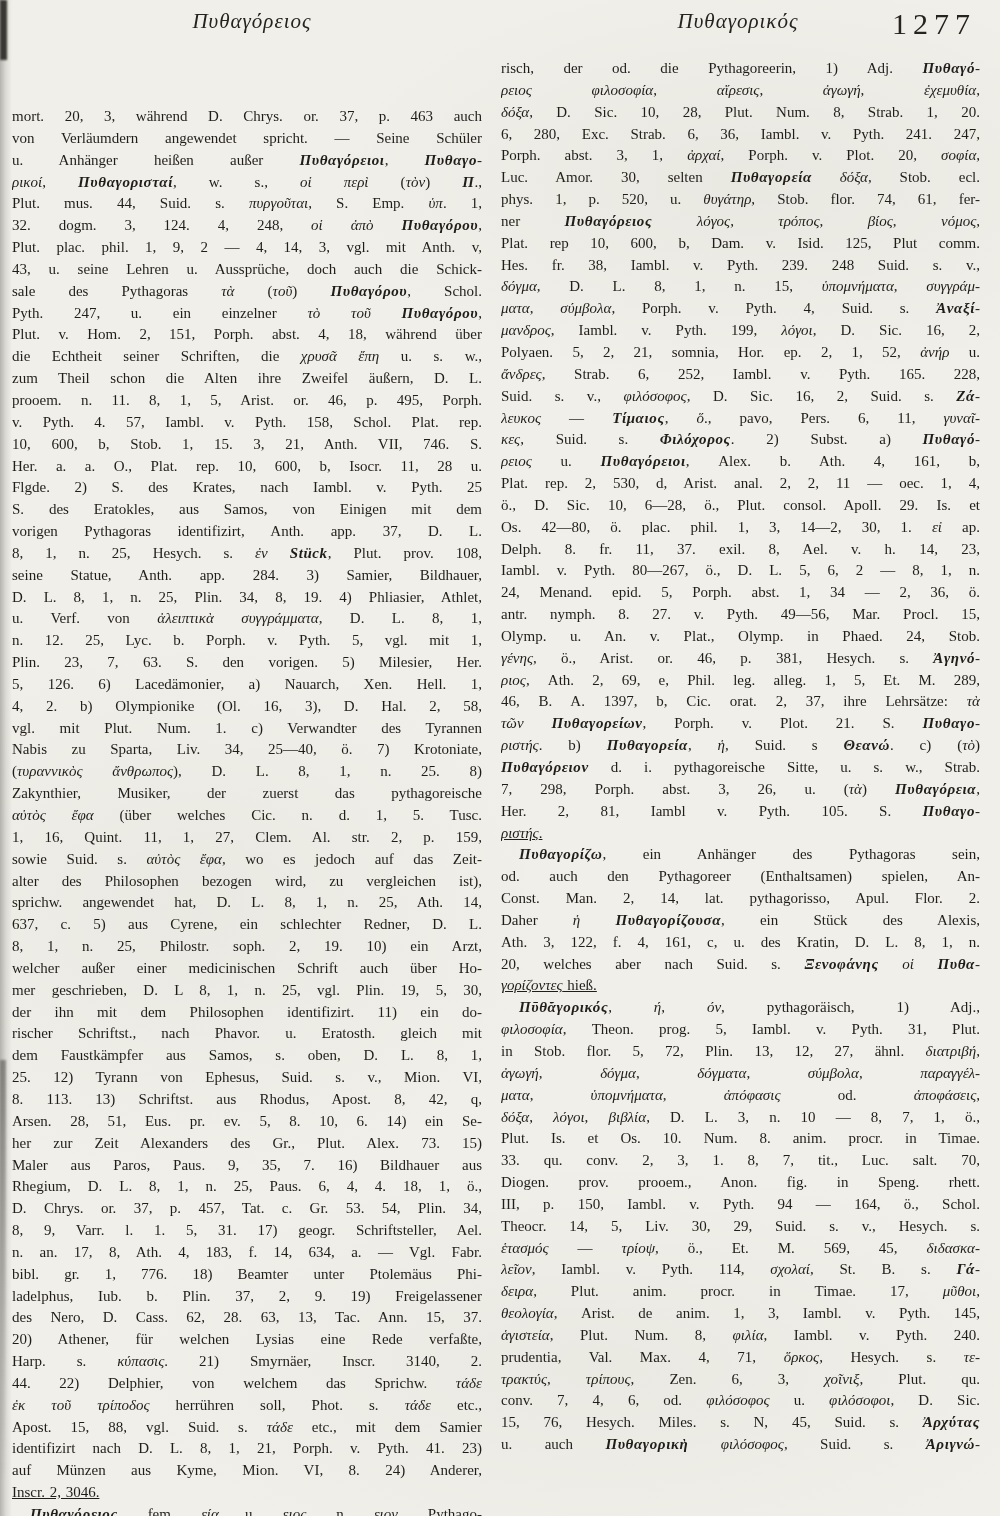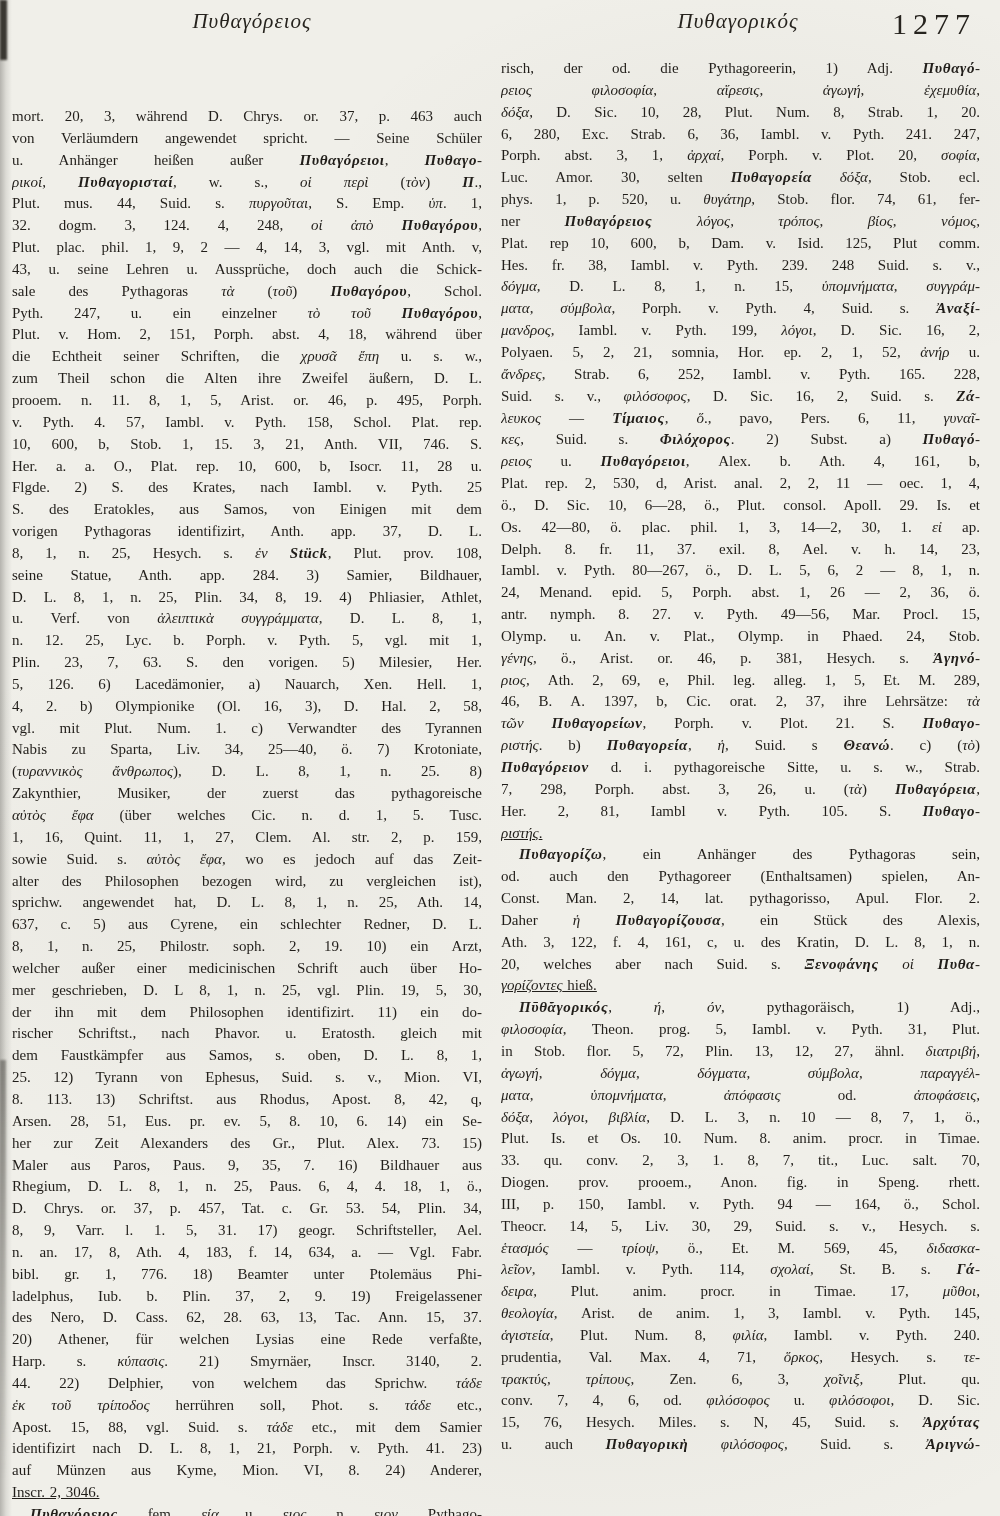--- a/index.html
+++ b/index.html
@@ -152,21 +152,21 @@
       <div class="line"><i class="gk">ἄνδρες</i>, Strab. 6, 252, Iambl. v. Pyth. 165. 228,</div>
       <div class="line">Suid. s. v., <i class="gk">φιλόσοφος</i>, D. Sic. 16, 2, Suid. s. <b class="gk">Ζά</b>-</div>
       <div class="line"><i class="gk">λευκος</i> — <b class="gk">Τίμαιος</b>, <i class="gk">ὅ</i>., pavo, Pers. 6, 11, <i class="gk">γυναῖ</i>-</div>
       <div class="line"><i class="gk">κες</i>, Suid. s. <b class="gk">Φιλόχορος</b>. 2) Subst. a) <b class="gk">Πυθαγό</b>-</div>
       <div class="line"><i class="gk">ρειος</i> u. <b class="gk">Πυθαγόρειοι</b>, Alex. b. Ath. 4, 161, b,</div>
       <div class="line">Plat. rep. 2, 530, d, Arist. anal. 2, 2, 11 — oec. 1, 4,</div>
       <div class="line">ö., D. Sic. 10, 6—28, ö., Plut. consol. Apoll. 29. Is. et</div>
       <div class="line">Os. 42—80, ö. plac. phil. 1, 3, 14—2, 30, 1. <i class="gk">εἰ</i> ap.</div>
       <div class="line">Delph. 8. fr. 11, 37. exil. 8, Ael. v. h. 14, 23,</div>
       <div class="line">Iambl. v. Pyth. 80—267, ö., D. L. 5, 6, 2 — 8, 1, n.</div>
-      <div class="line">24, Menand. epid. 5, Porph. abst. 1, 26 — 2, 36, ö.</div>
+      <div class="line">24, Menand. epid. 5, Porph. abst. 1, 34 — 2, 36, ö.</div>
       <div class="line">antr. nymph. 8. 27. v. Pyth. 49—56, Mar. Procl. 15,</div>
       <div class="line">Olymp. u. An. v. Plat., Olymp. in Phaed. 24, Stob.</div>
       <div class="line"><i class="gk">γένης</i>, ö., Arist. or. 46, p. 381, Hesych. s. <b class="gk">Ἀγηνό</b>-</div>
       <div class="line"><i class="gk">ριος</i>, Ath. 2, 69, e, Phil. leg. alleg. 1, 5, Et. M. 289,</div>
       <div class="line">46, B. A. 1397, b, Cic. orat. 2, 37, ihre Lehrsätze: <i class="gk">τὰ</i></div>
       <div class="line"><i class="gk">τῶν</i> <b class="gk">Πυθαγορείων</b>, Porph. v. Plot. 21. S. <b class="gk">Πυθαγο</b>-</div>
       <div class="line"><i class="gk">ριστής</i>. b) <b class="gk">Πυθαγορεία</b>, <i class="gk">ἡ</i>, Suid. s <b class="gk">Θεανώ</b>. c) (<i class="gk">τὸ</i>)</div>
       <div class="line"><b class="gk">Πυθαγόρειον</b> d. i. pythagoreische Sitte, u. s. w., Strab.</div>
       <div class="line">7, 298, Porph. abst. 3, 26, u. (<i class="gk">τὰ</i>) <b class="gk">Πυθαγόρεια</b>,</div>
       <div class="line">Her. 2, 81, Iambl v. Pyth. 105. S. <b class="gk">Πυθαγο</b>-</div>

